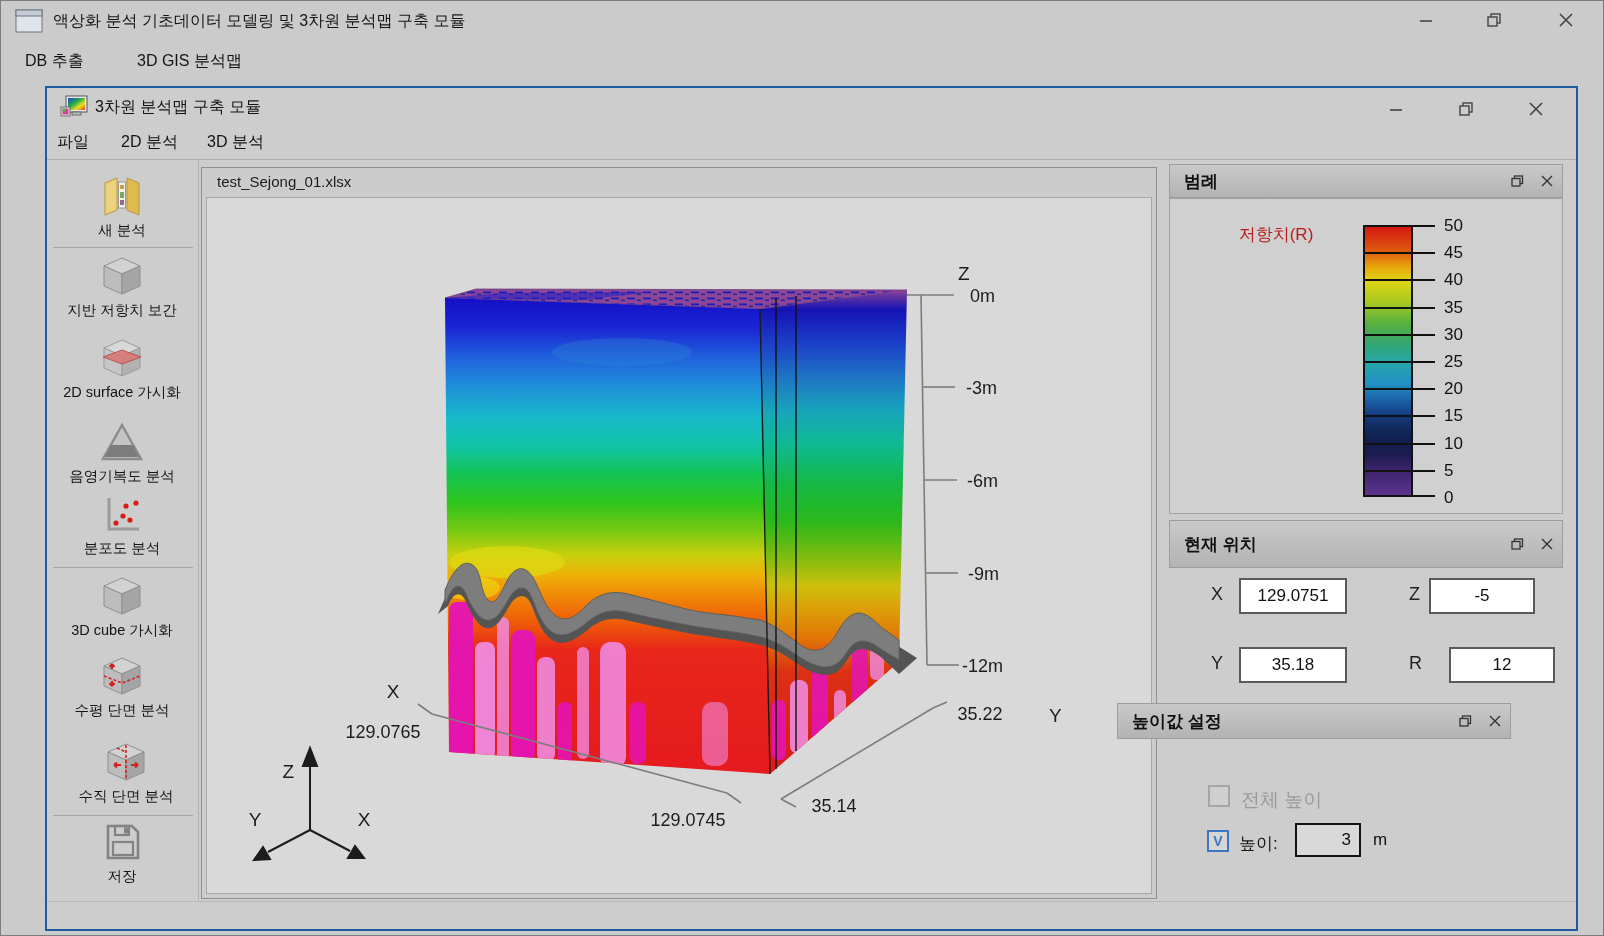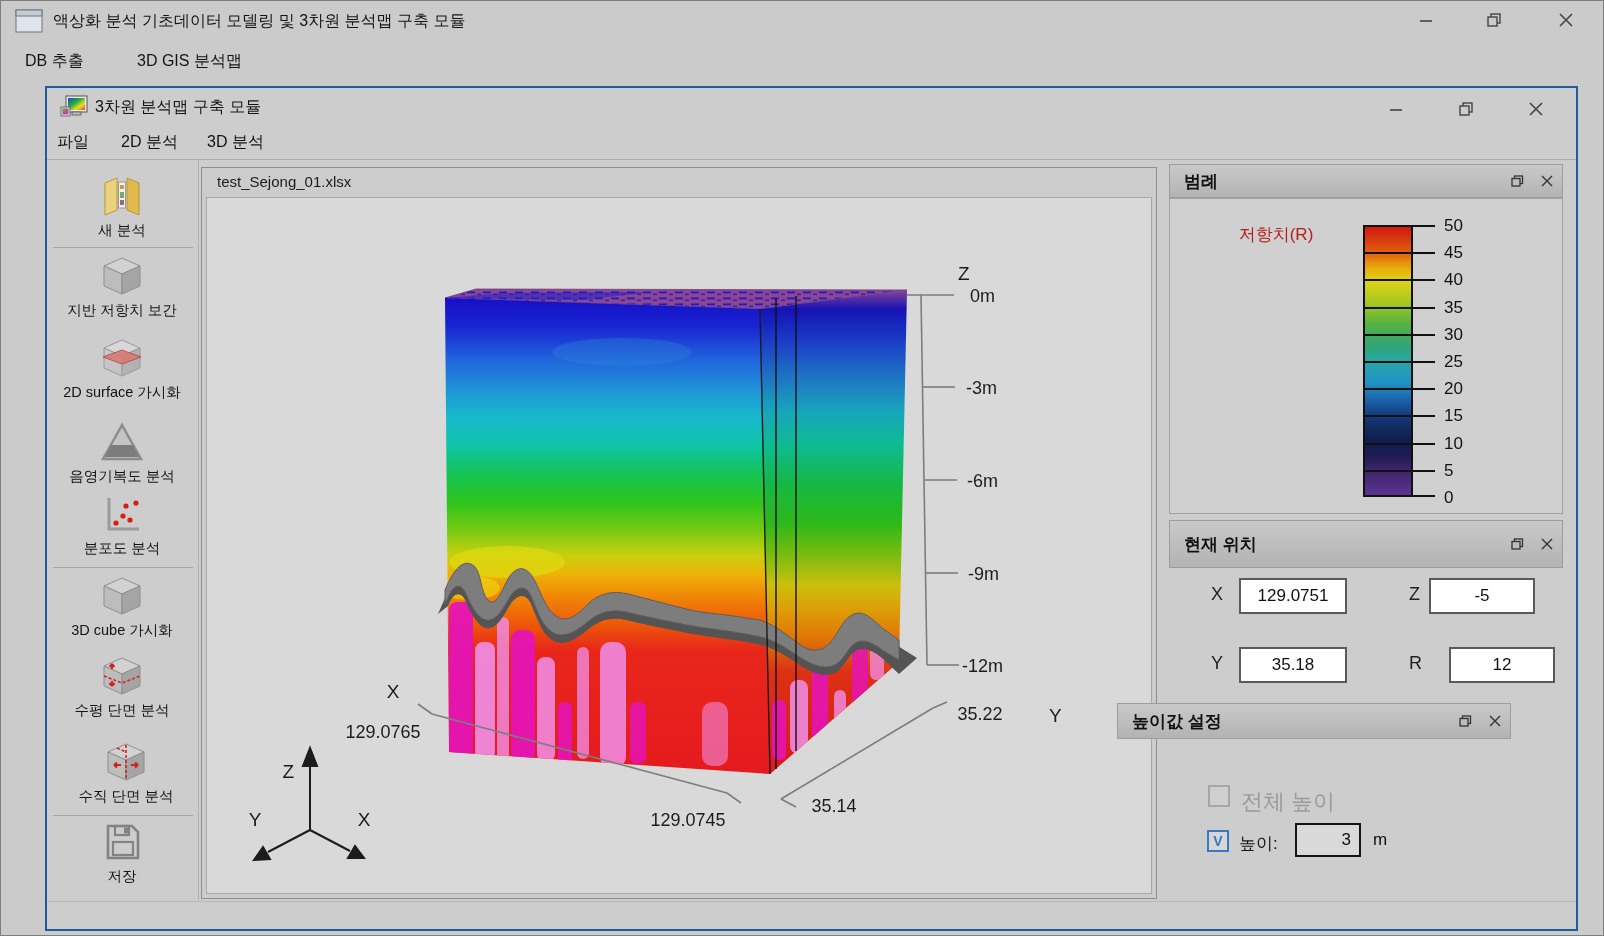--- a/index.html
+++ b/index.html
@@ -457,21 +457,21 @@
           <rect x="1" y="3.5" width="8" height="7.5" fill="#bdbdbd" stroke="#333" stroke-width="1.3"></rect>
         </svg>
     </div>
     <div class="hdr-ico">
       <svg width="12" height="12" viewBox="0 0 12 12">
           <path d="M1,1 L11,11 M11,1 L1,11" stroke="#333" stroke-width="1.4"></path>
         </svg>
     </div>
   </div>
   <div class="abs chk" style="left:1207px;top:784px;width:22px;height:22px;border:2px solid #a6a6a6;background:#cfcfcf;"></div>
-  <div class="abs" style="left:1240px;top:786px;font-size:22px;color:#9a9a9a;">전체 높이</div>
+  <div class="abs" style="left:1240px;top:786px;font-size:19px;color:#9a9a9a;">전체 높이</div>
   <div class="abs chk" style="left:1206px;top:829px;width:22px;height:22px;border:2px solid #3b77c2;background:#d6d6d6;font-size:14px;font-weight:bold;color:#3b77c2;">V</div>
   <div class="abs" style="left:1238px;top:831px;font-size:17px;color:#111;">높이:</div>
   <div class="abs" style="left:1294px;top:822px;width:66px;height:34px;border:2px solid #141414;background:#d9d9d9;box-sizing:border-box;font-size:17px;color:#111;display:flex;align-items:center;justify-content:flex-end;padding-right:8px;">3</div>
   <div class="abs" style="left:1372px;top:829px;font-size:17px;color:#111;">m</div>
 
   <div class="abs" style="left:46px;top:900px;width:1529px;height:1px;background:#b8b8b8;"></div>
 
 </div>
 
 </body></html>

